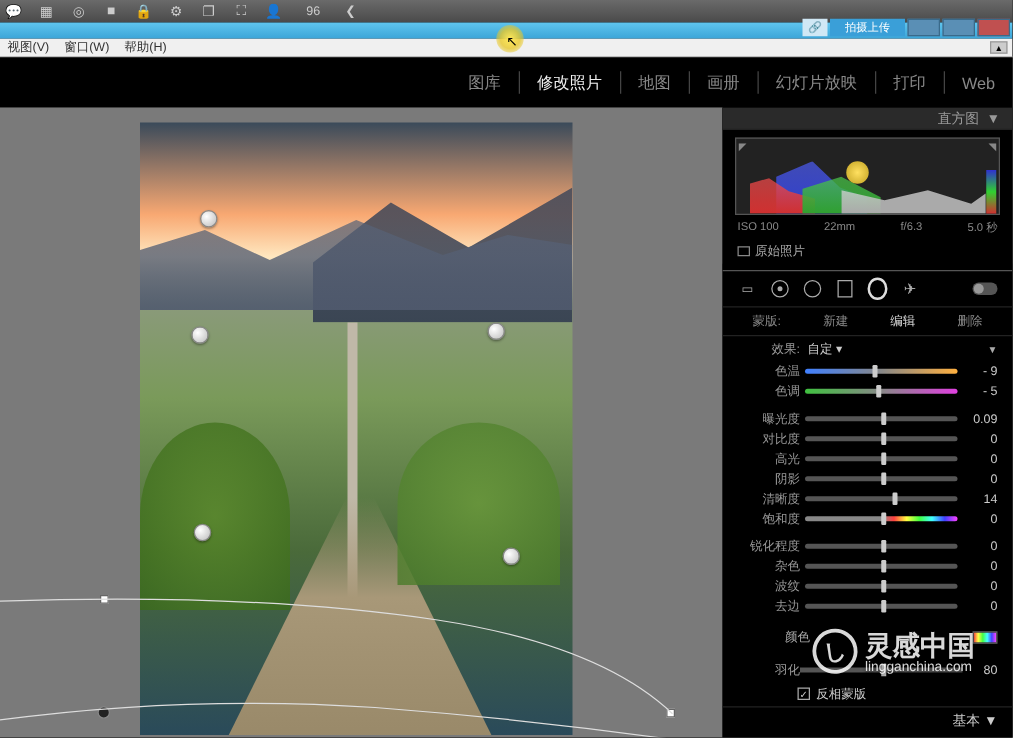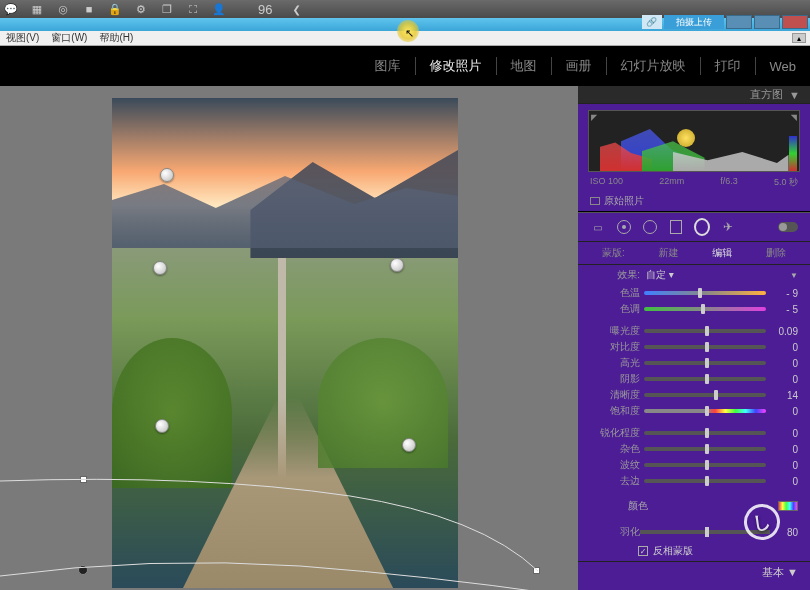--- a/index.html
+++ b/index.html
@@ -1,20 +1,20 @@
 <!DOCTYPE html>
 <html><head>
 <meta charset="utf-8">
 <style>
 * { margin: 0; padding: 0; box-sizing: border-box; font-family: "Microsoft YaHei", Arial, sans-serif; }
 body { width: 810px; height: 590px; background: #000; overflow: hidden; position: relative; }
 
 .top-toolbar { height: 18px; background: linear-gradient(#6a6a6a, #4a4a4a); display: flex; align-items: center; padding: 0 4px; gap: 12px; position: relative; }
 .top-toolbar .icon { width: 14px; height: 14px; display: flex; align-items: center; justify-content: center; color: #ccc; font-size: 11px; cursor: pointer; }
-.top-toolbar .num { color: #ccc; font-size: 13px; margin-left: 20px; }
+.top-toolbar .num { color: #ccc; font-size: 10px; margin-left: 7px; }
 .top-toolbar .chevron { color: #ccc; font-size: 10px; margin-left: 8px; cursor: pointer; }
 
 .titlebar { height: 13px; background: linear-gradient(#5fc5ee, #3ba5d8); position: relative; }
 .titlebar .right { position: absolute; right: 2px; top: -3px; display: flex; gap: 2px; }
 .titlebar .btn { width: 26px; height: 14px; background: #5a8fb5; border: 1px solid #3a6a8a; }
 .titlebar .blue-btn { width: 60px; height: 14px; background: #3a9fd8; color: #fff; font-size: 9px; display: flex; align-items: center; justify-content: center; }
 .titlebar .icon-btn { width: 20px; height: 14px; background: #d0e8f5; display: flex; align-items: center; justify-content: center; font-size: 9px; }
 
 .menubar { height: 15px; background: #f0f0f0; border-bottom: 1px solid #aaa; display: flex; align-items: center; padding-left: 6px; gap: 12px; position: relative; }
 .menubar span { font-size: 10px; color: #333; cursor: pointer; }
@@ -34,38 +34,38 @@
 .path { position: absolute; top: 160px; left: 48%; width: 8px; height: 340px; background: #c0b8a8; transform-origin: top center; }
 .path::before { content:''; position:absolute; bottom:0; left:-100px; width:220px; height:200px; background: linear-gradient(180deg, transparent, #a89878 40%, #988868); clip-path: polygon(45% 0, 55% 0, 100% 100%, 0 100%); }
 .grass-left { position: absolute; bottom: 100px; left: 0; width: 120px; height: 150px; background: radial-gradient(ellipse at center, #5a8a2a, #3a6a1a); opacity: 0.8; border-radius: 50% 50% 0 0; }
 .grass-right { position: absolute; bottom: 120px; right: 10px; width: 130px; height: 130px; background: radial-gradient(ellipse at center, #6a9a3a, #4a7a2a); opacity: 0.8; border-radius: 50% 50% 0 0; }
 
 .pin { position: absolute; width: 14px; height: 14px; border-radius: 50%; background: radial-gradient(circle at 35% 35%, #fff, #bbb); border: 1px solid #888; box-shadow: 0 1px 2px rgba(0,0,0,0.4); cursor: pointer; }
 
 .curve-handle { position: absolute; width: 7px; height: 7px; background: #fff; border: 1px solid #666; }
 .dark-pin { position: absolute; width: 10px; height: 10px; border-radius: 50%; background: #222; border: 1px solid #888; }
 
-.right-panel { position: absolute; top: 40px; right: 0; width: 232px; bottom: 0; background: #4c1d95; color: #aaa; font-size: 10px; overflow: hidden; }
+.right-panel { position: absolute; top: 40px; right: 0; width: 232px; bottom: 0; background: #000000; color: #aaa; font-size: 10px; overflow: hidden; }
 .panel-header { height: 18px; background: #2a2a2a; display: flex; justify-content: flex-end; align-items: center; padding-right: 10px; gap: 6px; border-bottom: 1px solid #222; }
 .panel-header span { font-size: 11px; color: #999; }
 .tri { font-size: 8px; }
 
 .histogram { margin: 6px 10px 2px; height: 62px; background: #222; border: 1px solid #555; position: relative; overflow: hidden; }
 .histo-fill { position: absolute; bottom: 0; }
 .histo-red { left: 5%; width: 25%; height: 50%; background: linear-gradient(0deg, #d03030, #ff5050aa); clip-path: polygon(0 100%, 0 20%, 30% 5%, 60% 40%, 100% 60%, 100% 100%); }
 .histo-blue { left: 15%; width: 35%; height: 70%; background: linear-gradient(0deg, #3040d0, #5060ffaa); clip-path: polygon(0 100%, 0 30%, 40% 0%, 70% 50%, 100% 70%, 100% 100%); }
 .histo-green { left: 25%; width: 30%; height: 55%; background: linear-gradient(0deg, #30a030, #50d050aa); clip-path: polygon(0 100%, 0 40%, 50% 10%, 100% 60%, 100% 100%); }
 .histo-white { left: 40%; width: 55%; height: 45%; background: linear-gradient(0deg, #aaa, #eeea); clip-path: polygon(0 100%, 0 30%, 30% 60%, 60% 30%, 90% 70%, 100% 40%, 100% 100%); }
 .histo-right { right: 2px; width: 8px; height: 35px; bottom: 0; position: absolute; background: linear-gradient(0deg, #d03030, #30d030, #3030d0); }
 .histogram .tri-left { position: absolute; top: 2px; left: 2px; font-size: 8px; color: #888; }
 .histogram .tri-right { position: absolute; top: 2px; right: 2px; font-size: 8px; color: #888; }
 .yellow-dot { position:absolute; left: 42%; top: 30%; width: 18px; height: 18px; border-radius:50%; background: radial-gradient(circle, #ffe060, #e8c020cc); }
 
 .exif-row { display: flex; justify-content: space-between; padding: 2px 12px; font-size: 9px; color: #888; }
-.orig-row { display: flex; align-items: center; gap: 4px; padding: 3px 12px; border-bottom: 1px solid #000000; font-size: 10px; }
+.orig-row { display: flex; align-items: center; gap: 4px; padding: 3px 12px; border-bottom: 5px solid #000000; font-size: 10px; }
 .orig-row .box { width: 10px; height: 8px; border: 1px solid #888; }
 
 .tool-row { display: flex; align-items: center; gap: 10px; padding: 6px 12px; border-top: 1px solid #555; border-bottom: 1px solid #222; }
 .tool-row .tool { width: 16px; height: 16px; display: flex; align-items: center; justify-content: center; color: #aaa; cursor: pointer; }
 .tool-row .circle { width: 14px; height: 14px; border: 1.5px solid #aaa; border-radius: 50%; }
 .tool-row .circle-dot { width: 14px; height: 14px; border: 1.5px solid #aaa; border-radius: 50%; position: relative; }
 .tool-row .circle-dot::after { content:''; position:absolute; top:4px; left:4px; width:4px; height:4px; border-radius:50%; background:#aaa; }
 .tool-row .rect { width: 12px; height: 14px; border: 1.5px solid #aaa; }
 .tool-row .brush { font-size: 12px; }
 .tool-row .big-circle { width: 18px; height: 18px; border: 2px solid #ddd; border-radius: 50%; }
@@ -339,13 +339,17 @@
       <span>反相蒙版</span>
     </div>
     <div style="text-align:right; padding:3px 12px; border-top:1px solid #222; color:#ccc; font-size:11px;">基本 ▼</div>
 
   </div>
 
 </div>
 
 <div class="watermark">
   <div class="logo">し</div>
+  <div>
+    <span>灵感中国</span>
+    <span class="sub">lingganchina.com</span>
+  </div>
 </div>
 
 </body></html>

